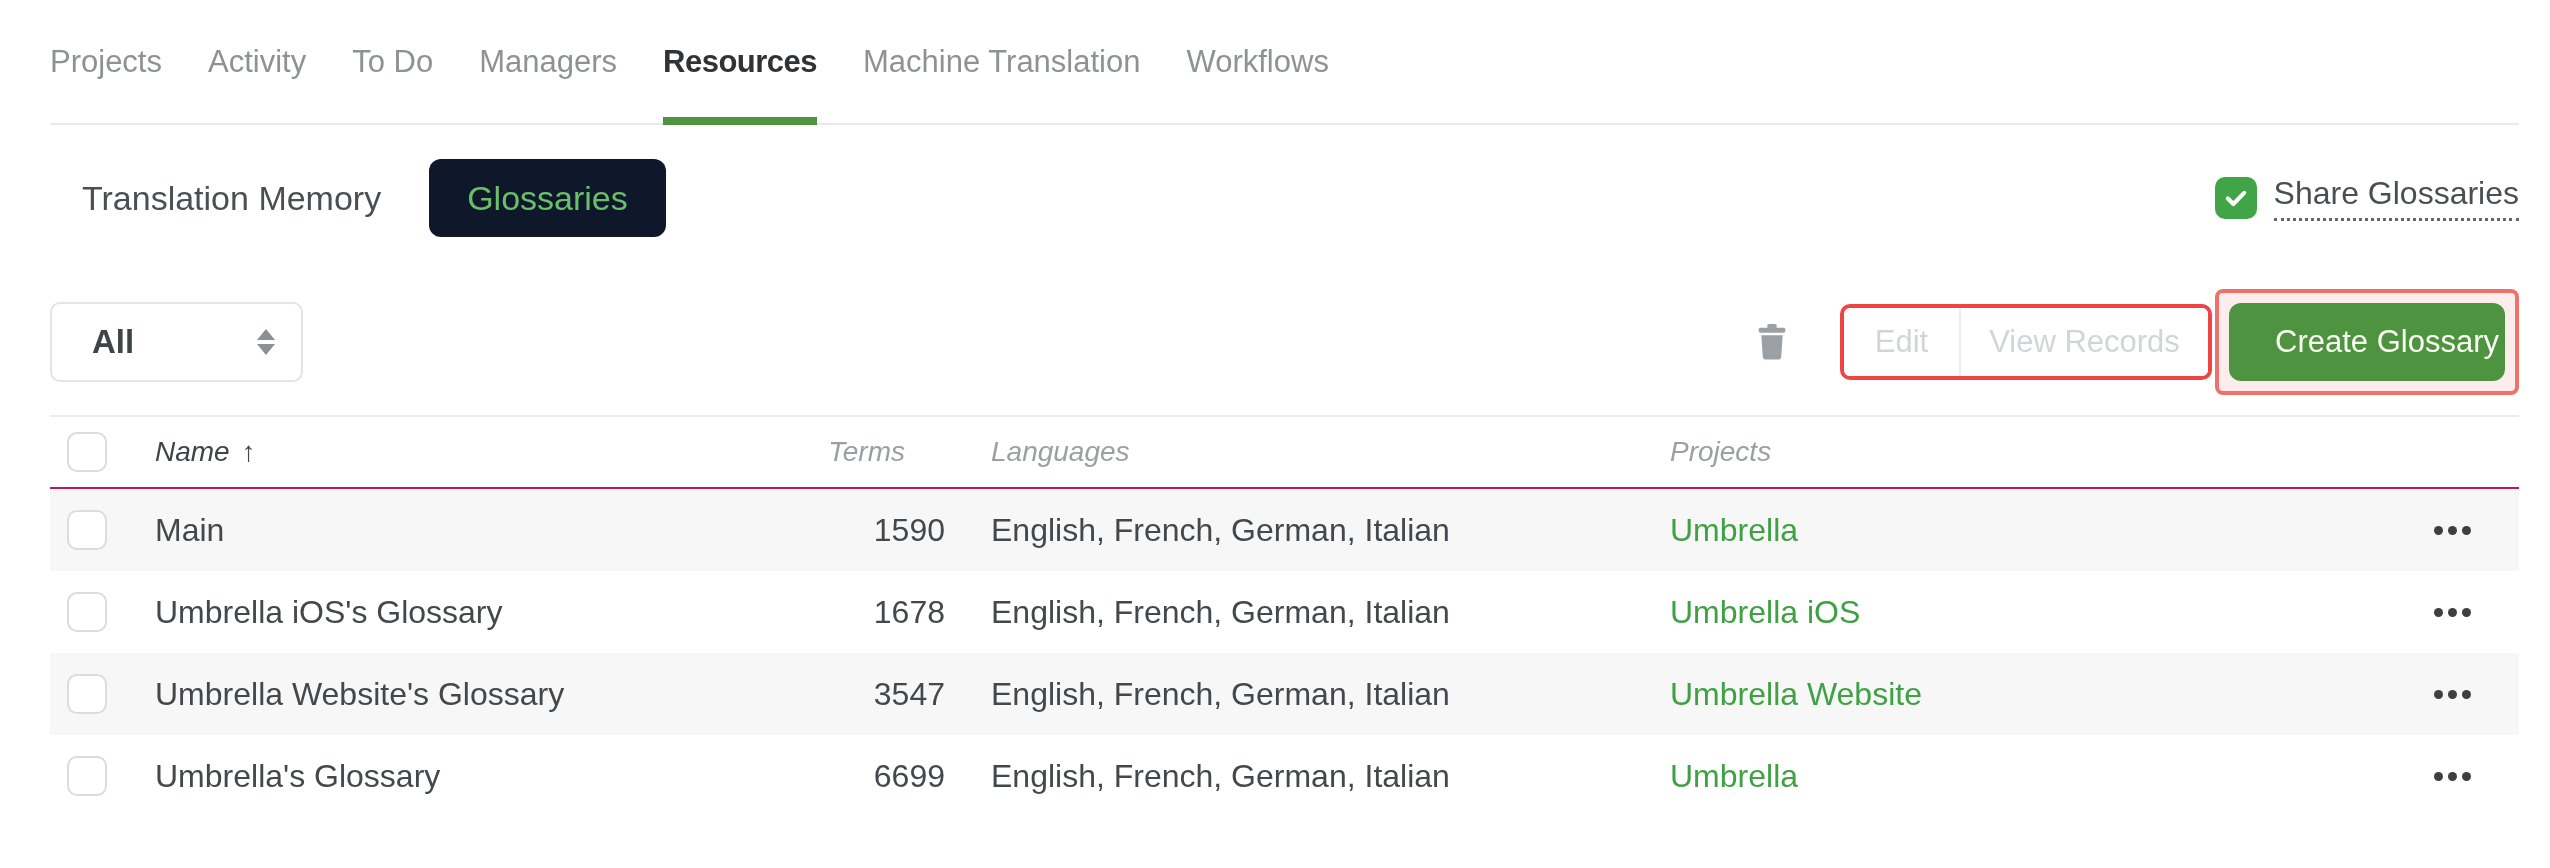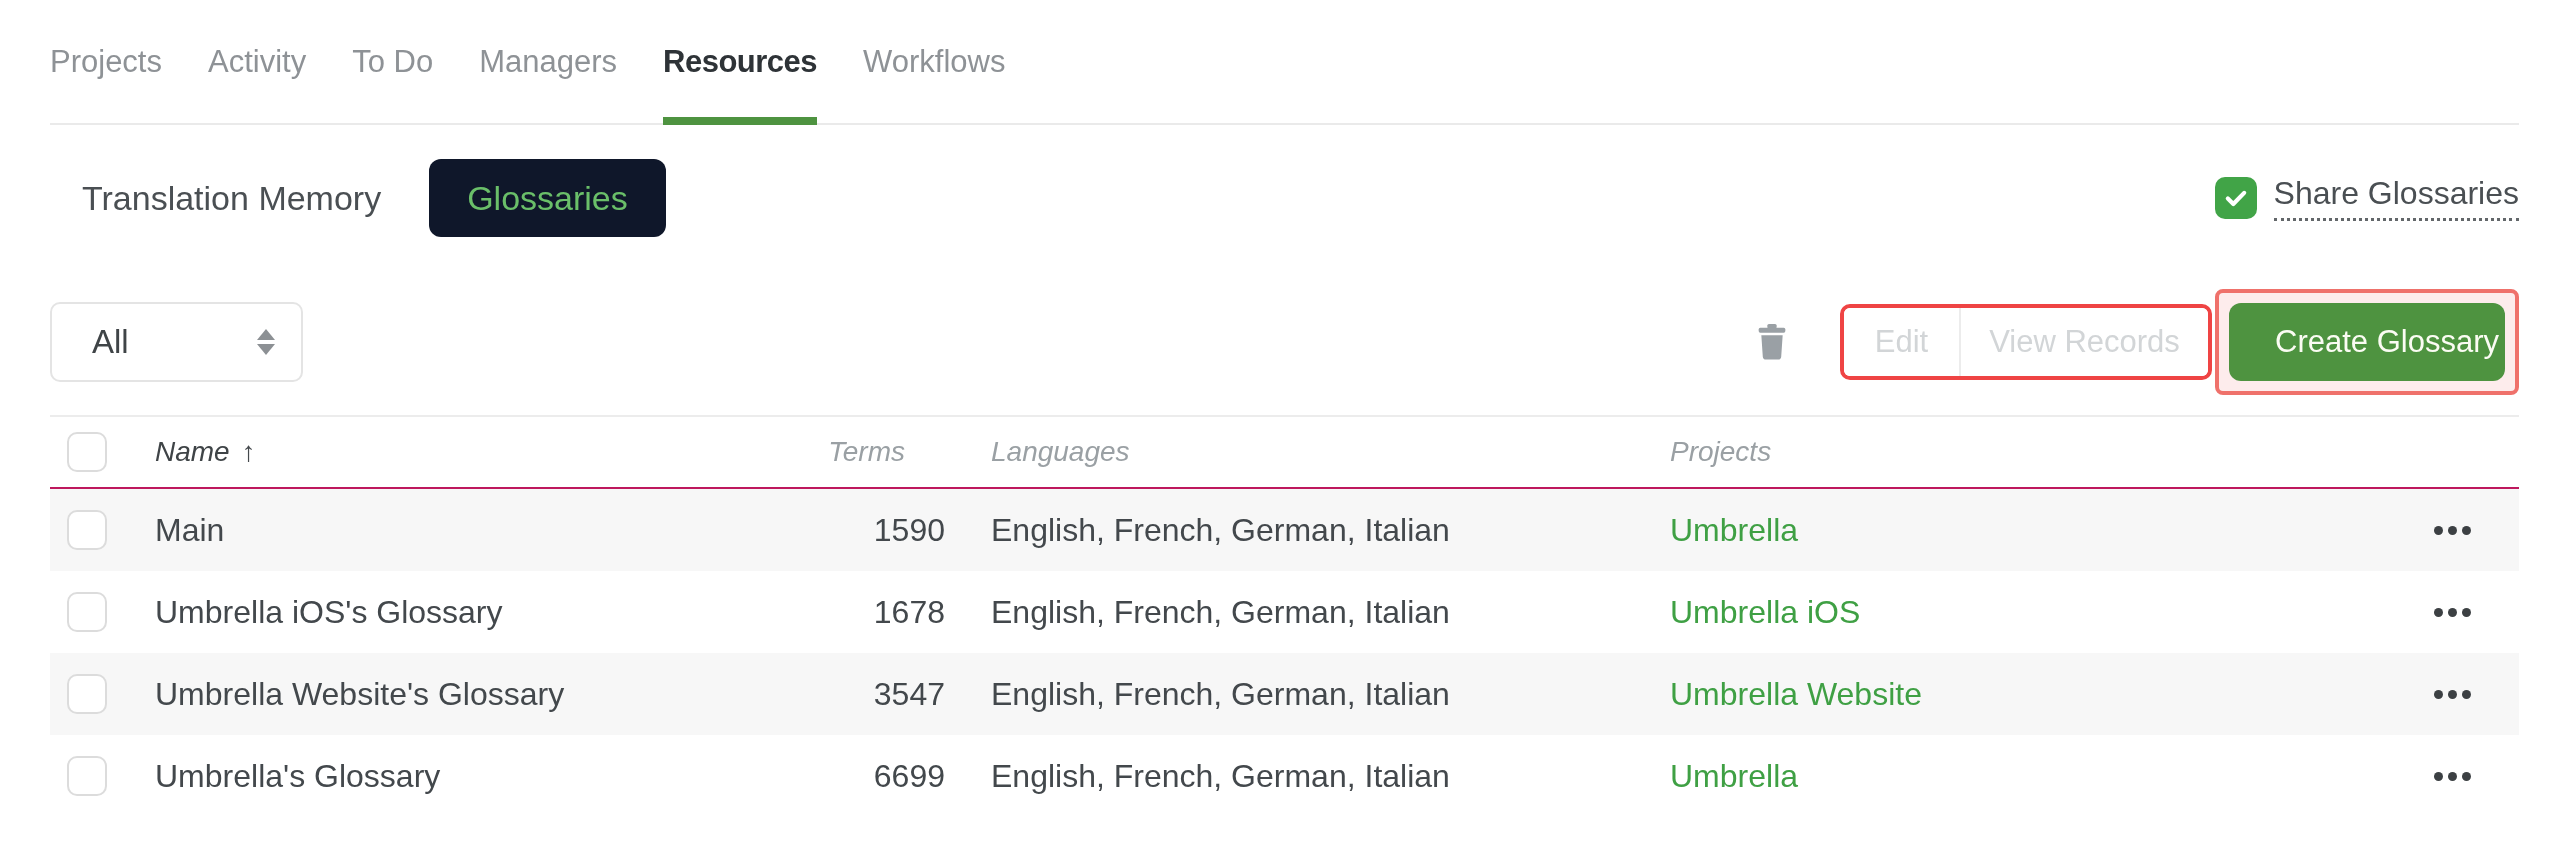--- a/index.html
+++ b/index.html
@@ -47,21 +47,21 @@
   .share-label {
     font-size: 32px; color: #4a4f53;
     border-bottom: 3px dotted #63676a; padding-bottom: 6px; white-space: nowrap;
   }
 
   
   .toolbar { display: flex; align-items: center; margin-top: 65px; height: 80px; }
   .dropdown {
     width: 253px; height: 80px; border: 2px solid #e4e4e4; border-radius: 10px;
     display: flex; align-items: center; padding: 0 26px 0 40px;
-    font-size: 33px; color: #3f4447; background: #fff; cursor: pointer;
+    font-size: 33px; color: #3f4447; background: #fff; cursor: pointer; font-weight: bold;
   }
   .caret { margin-left: auto; display: flex; flex-direction: column; gap: 4px; align-items: center; }
   .caret i { display: block; width: 0; height: 0; border-left: 9px solid transparent; border-right: 9px solid transparent; }
   .caret .up { border-bottom: 11px solid #8c9094; }
   .caret .down { border-top: 11px solid #8c9094; }
 
   .toolbar-right { margin-left: auto; display: flex; align-items: center; }
   .trash-btn { background: none; border: none; padding: 0; margin-right: 52px; cursor: pointer; line-height: 0; }
   .trash-btn svg { width: 32px; height: 38px; }
 
@@ -132,20 +132,23 @@
     <div class="tab">
         <span>To Do</span>
       </div>
     <div class="tab">
         <span>Managers</span>
       </div>
     <div class="tab active">
         <span>Resources</span>
       </div>
     <div class="tab">
+        <span>Machine Translation</span>
+      </div>
+    <div class="tab">
         <span>Workflows</span>
       </div>
   </nav>
 
   <div class="subnav">
     <div class="tm-label">Translation Memory</div>
     <div class="pill">Glossaries</div>
     <label class="share">
       <span class="share-box">
         <svg viewBox="0 0 24 24">

